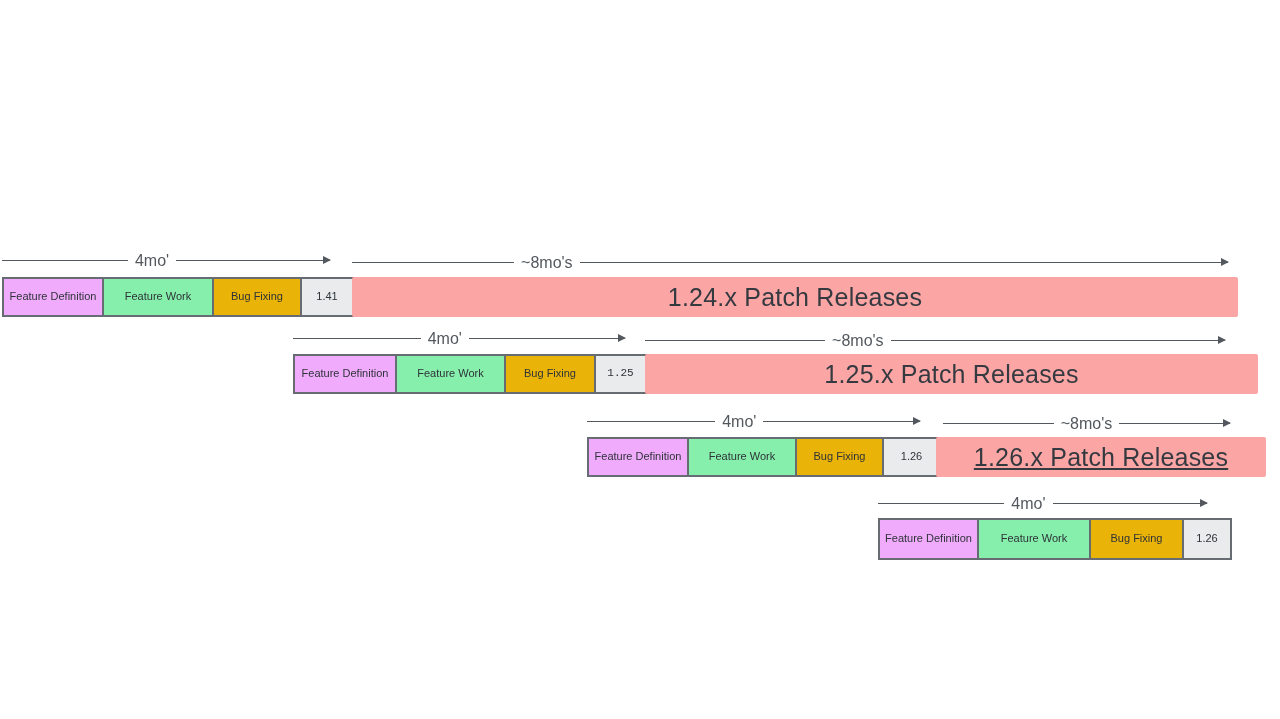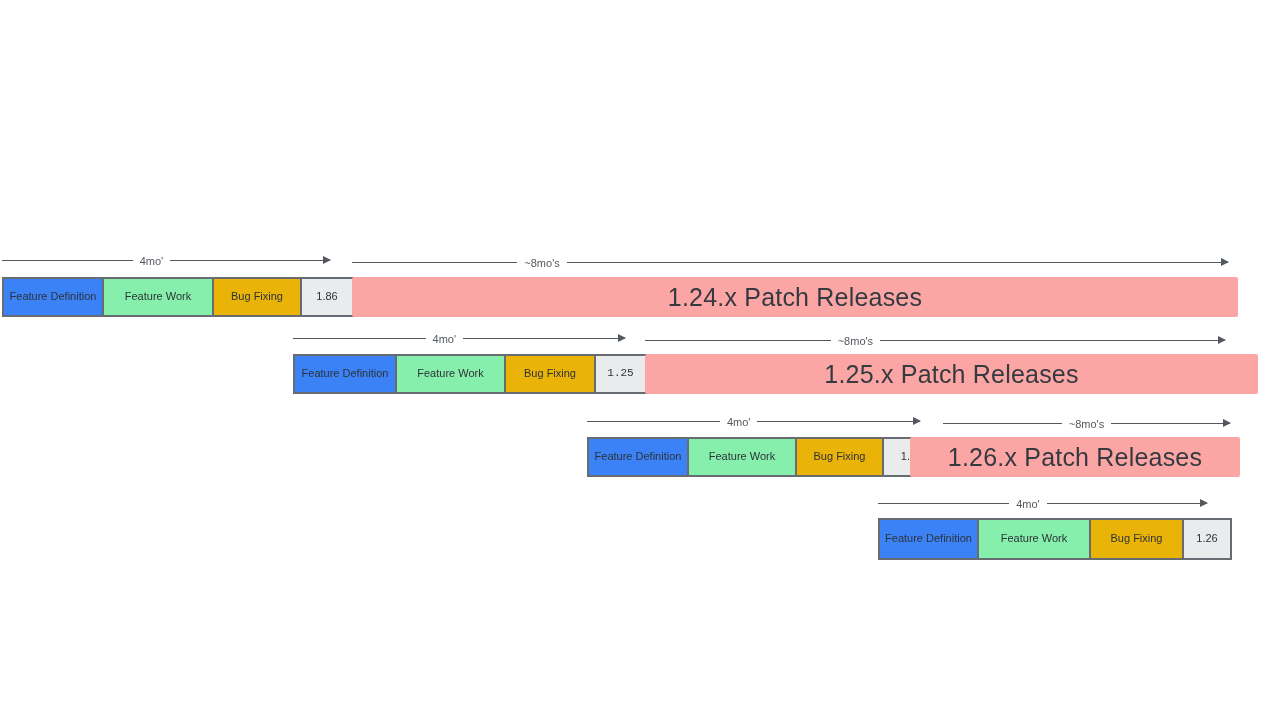--- a/index.html
+++ b/index.html
@@ -5,42 +5,42 @@
   html,body { margin:0; padding:0; background:#ffffff; }
   .canvas {
     position:relative; width:1280px; height:719px; background:#ffffff;
     font-family:"Liberation Sans", sans-serif; overflow:hidden;
   }
 
   
   .arrow { position:absolute; display:flex; align-items:center; height:16px; }
   .arrow .seg { height:0; border-top:1.5px solid #53585e; }
   .arrow .lbl {
-    padding:0 7px; font-size:11px; color:#53585e; white-space:nowrap;
+    padding:0 7px; font-size:16px; color:#53585e; white-space:nowrap;
     transform:translateY(1px);
   }
   .arrow .seg.head { position:relative; }
   .arrow .seg.head::after {
     content:""; position:absolute; right:-1px; top:-5px;
     border-left:8px solid #53585e;
     border-top:4.5px solid transparent; border-bottom:4.5px solid transparent;
   }
 
   
   .phases {
     position:absolute; display:flex; height:40px; box-sizing:border-box;
     border:2px solid #676c72; background:#e9ebed;
   }
   .phase {
     display:flex; align-items:center; justify-content:center; text-align:center;
     box-sizing:border-box; font-size:11px; line-height:1.2; color:#2e3338;
     border-left:2px solid #676c72;
   }
   .phase:first-child { border-left:none; }
-  .phase.fd  { background:#3b82f6; }
+  .phase.fd  { background:#f0abfc; }
   .phase.fw  { background:#86efac; }
   .phase.bf  { background:#eab308; }
   .phase.ver { background:#e9ebed; font-size:11px; }
 
   
   .patchbar {
     position:absolute; height:40px; background:#fca5a5; border-radius:2px;
     display:flex; align-items:center; justify-content:center;
     font-size:25px; color:#343a40; letter-spacing:0.2px; white-space:nowrap;
   }
@@ -57,21 +57,21 @@
   .r2-a4 { left:293px; top:330px; width:332px; }
   .r2-a8 { left:645px; top:332px; width:580px; }
   .r2-ph { left:293px; top:354px; }
   .r2-bar{ left:645px; top:354px; width:613px; }
   .r2-ph .fd{width:100px;} .r2-ph .fw{width:109px;} .r2-ph .bf{width:90px;} .r2-ph .ver{width:51px;font-family:Liberation Mono, monospace;}
 
   
   .r3-a4 { left:587px; top:413px; width:333px; }
   .r3-a8 { left:943px; top:415px; width:287px; }
   .r3-ph { left:587px; top:437px; }
-  .r3-bar{ left:910px; top:437px; width:330px; }
+  .r3-bar{ left:936px; top:437px; width:330px;text-decoration:underline; }
   .r3-ph .fd{width:98px;} .r3-ph .fw{width:108px;} .r3-ph .bf{width:87px;} .r3-ph .ver{width:57px;}
 
   
   .r4-a4 { left:878px; top:495px; width:329px; }
   .r4-ph { left:878px; top:518px; height:42px; }
   .r4-ph .fd{width:97px;} .r4-ph .fw{width:112px;} .r4-ph .bf{width:93px;} .r4-ph .ver{width:48px;}
 
   
   .g45 { flex:0.45; } .g55 { flex:0.55; }
   .g20 { flex:0.20; } .g80 { flex:0.80; }
@@ -90,21 +90,21 @@
   </div>
   <div class="arrow r1-a8">
     <span class="seg g20"></span>
     <span class="lbl">~8mo's</span>
     <span class="seg g80 head"></span>
   </div>
   <div class="phases r1-ph">
     <div class="phase fd">Feature Definition</div>
     <div class="phase fw">Feature Work</div>
     <div class="phase bf">Bug Fixing</div>
-    <div class="phase ver">1.86</div>
+    <div class="phase ver">1.41</div>
   </div>
   <div class="patchbar r1-bar">1.24.x Patch Releases</div>
 
   <div class="arrow r2-a4">
     <span class="seg g45"></span>
     <span class="lbl">4mo'</span>
     <span class="seg g55 head"></span>
   </div>
   <div class="arrow r2-a8">
     <span class="seg g35"></span>

